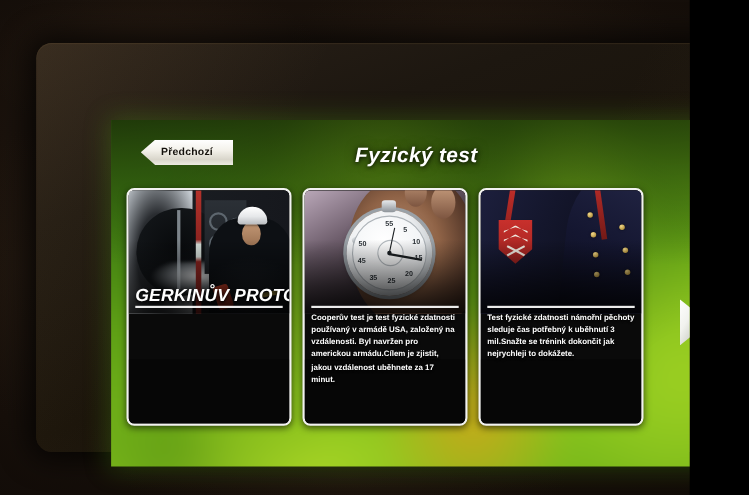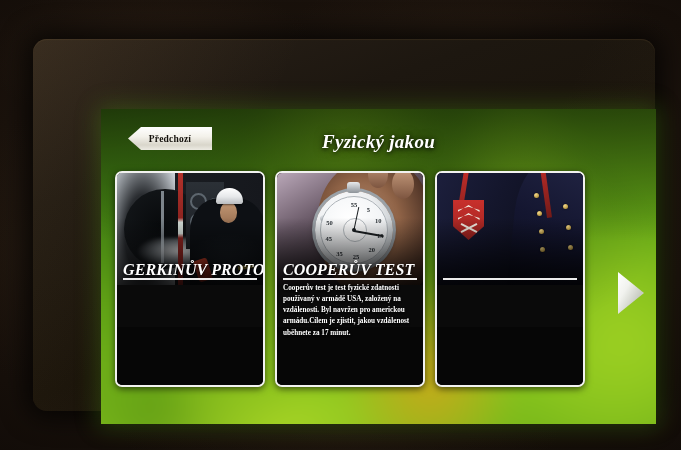--- a/index.html
+++ b/index.html
@@ -1,24 +1,23 @@
 <!DOCTYPE html>
 <html><head>
 <meta charset="utf-8">
 <style>
   html,body{margin:0;padding:0;background:#000;}
   body{width:681px;height:450px;overflow:hidden;font-family:"Liberation Sans",sans-serif;}
 
   
   #photo{
-    position:relative;width:681px;height:450px;
+    position:relative;width:627px;height:450px;
     background:
       radial-gradient(ellipse 120% 90% at 50% 45%, #241a12 0%, #1a120c 45%, #120c08 75%, #0a0705 100%);
     overflow:hidden;
-    font-family:Liberation Serif, serif;
   }
   
   #photo .ambient{
     position:absolute;inset:0;pointer-events:none;
     background:
       radial-gradient(ellipse 35% 25% at 22% 12%, rgba(70,50,32,.30), transparent 70%),
       radial-gradient(ellipse 40% 22% at 70% 8%,  rgba(60,44,28,.24), transparent 70%),
       radial-gradient(ellipse 45% 20% at 50% 96%, rgba(55,40,26,.28), transparent 72%),
       radial-gradient(ellipse 18% 40% at 3% 55%,  rgba(50,36,22,.20), transparent 72%);
   }
@@ -224,21 +223,21 @@
     <div class="bezel-sheen"></div>
 
     <div id="screen">
       <div class="bg"></div>
       <div class="veil"></div>
 
       <div id="prev-btn">
         <span>Předchozí</span>
       </div>
 
-      <div id="page-title">Fyzický jakou</div>
+      <div id="page-title">Fyzický test</div>
 
       <div id="cards">
 
         <div class="card">
           <div class="card-footer"></div>
           <div class="card-media">
             <div class="scene sc-fire">
               <div class="panel-left"></div>
               <div class="drum"></div>
               <div class="drum-bar"></div>
@@ -282,21 +281,20 @@
                   <div class="num" style="left:13%;top:38%">50</div>
                   <div class="subdial"></div>
                   <div class="needle"></div>
                   <div class="needle2"></div>
                   <div class="pin"></div>
                 </div>
               </div>
             </div>
             <div class="scrim"></div>
           </div>
-          <div class="card-title">COOPERŮV TEST</div>
           <div class="card-rule"></div>
           <div class="card-body">Cooperův test je test fyzické zdatnosti používaný v armádě USA, založený na vzdálenosti. Byl navržen pro americkou armádu.Cílem je zjistit, jakou vzdálenost uběhnete za 17 minut.</div>
         </div>
 
         <div class="card">
           <div class="card-footer"></div>
           <div class="card-media">
             <div class="scene sc-marine">
               <div class="torso"></div>
               <div class="torso2"></div>
@@ -311,20 +309,21 @@
               <div class="btn" style="right:7%;top:64%"></div>
               <div class="patch">
                 <div class="chev c1"></div>
                 <div class="chev c2"></div>
                 <div class="rifles"></div>
               </div>
             </div>
             <div class="scrim"></div>
           </div>
           <div class="card-rule"></div>
+          <div class="card-body">Test fyzické zdatnosti námořní pěchoty sleduje čas potřebný k uběhnutí 3 mil.Snažte se trénink dokončit jak nejrychleji to dokážete.</div>
         </div>
 
       </div>
 
       <div id="next-arrow"></div>
     </div>
   </div>
 </div>
 
 </body></html>

